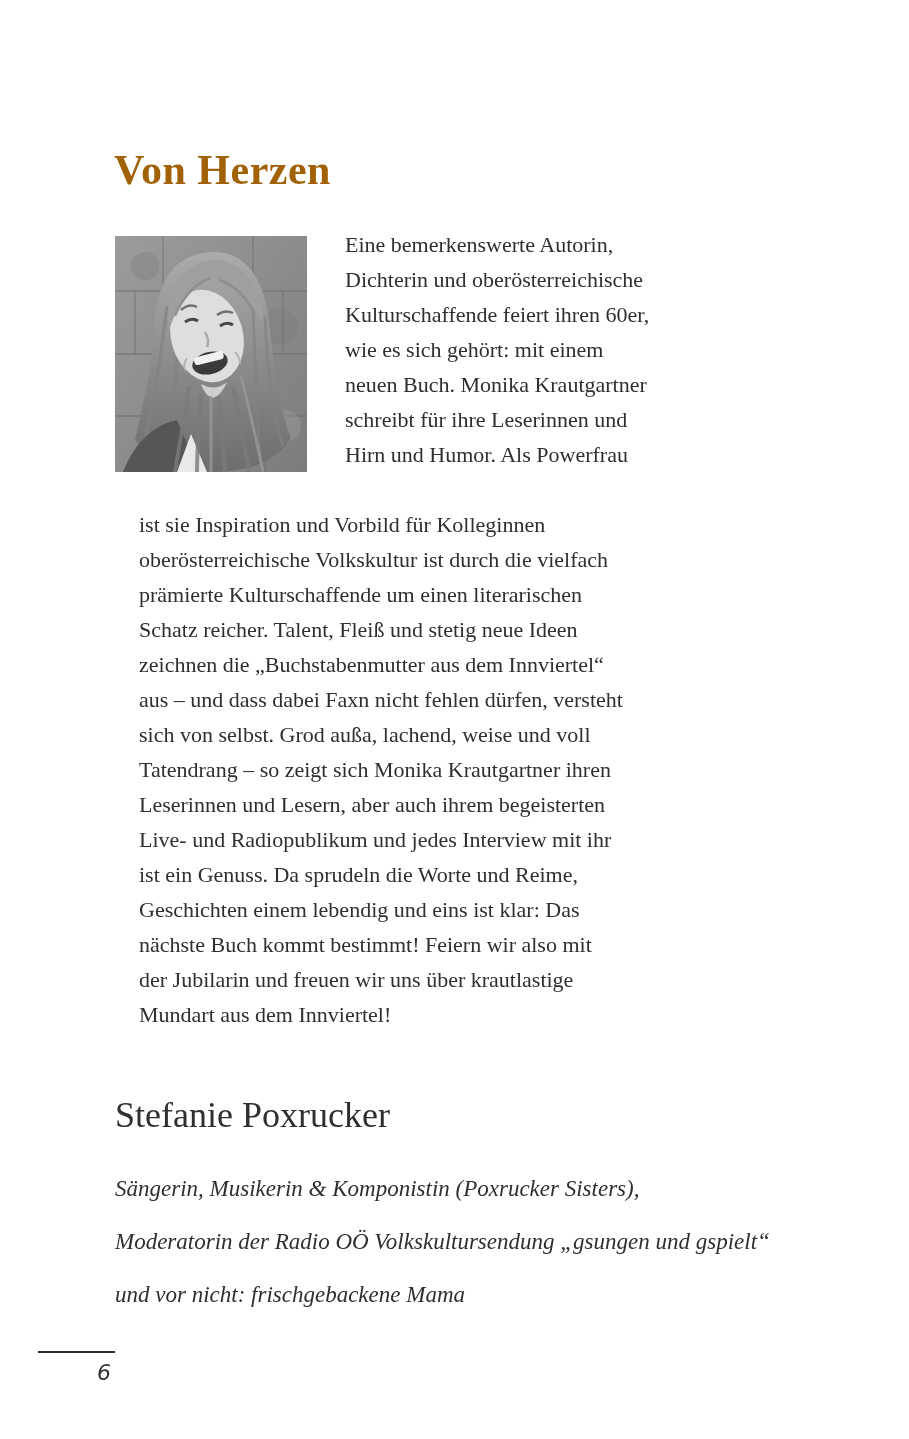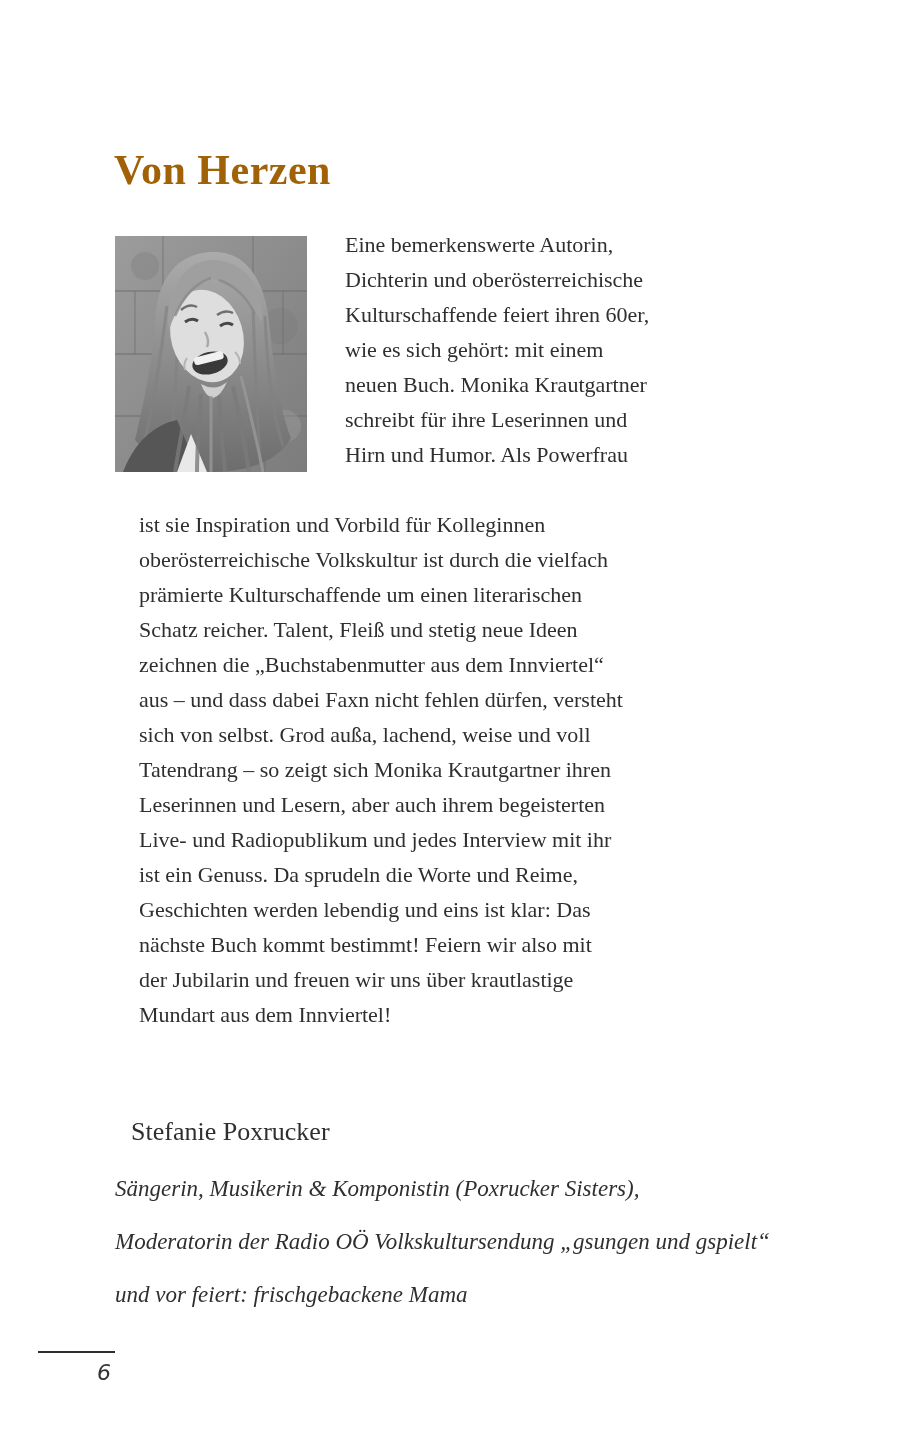--- a/index.html
+++ b/index.html
@@ -22,21 +22,21 @@
     width:192px;height:236px;display:block;
   }
   .intro-block{position:absolute;left:345px;top:227px;}
   .body-block{position:absolute;left:115px;top:507px;margin-left:24px;}
   .line{
     white-space:nowrap;
     font-size:22px;line-height:35px;
   }
   .signature{
     position:absolute;left:115px;top:1098px;
-    margin:16px;font-size:26px;line-height:35px;font-weight:400;
+    margin:0;font-size:36px;line-height:35px;font-weight:400;
   }
   .credits{position:absolute;left:115px;top:1152px;font-style:italic;}
   .credits .line{font-size:23px;line-height:33px;margin-top:20px;}
   .footer-rule{
     position:absolute;left:38px;top:1351px;
     width:77px;height:2px;background:#2e2e2e;
   }
   .page-number{
     position:absolute;left:97px;top:1360px;
     font-family:"DejaVu Sans", sans-serif;
@@ -116,31 +116,31 @@
       <div class="line">oberösterreichische Volkskultur ist durch die vielfach</div>
       <div class="line">prämierte Kulturschaffende um einen literarischen</div>
       <div class="line">Schatz reicher. Talent, Fleiß und stetig neue Ideen</div>
       <div class="line">zeichnen die „Buchstabenmutter aus dem Innviertel“</div>
       <div class="line">aus – und dass dabei Faxn nicht fehlen dürfen, versteht</div>
       <div class="line">sich von selbst. Grod außa, lachend, weise und voll</div>
       <div class="line">Tatendrang – so zeigt sich Monika Krautgartner ihren</div>
       <div class="line">Leserinnen und Lesern, aber auch ihrem begeisterten</div>
       <div class="line">Live- und Radiopublikum und jedes Interview mit ihr</div>
       <div class="line">ist ein Genuss. Da sprudeln die Worte und Reime,</div>
-      <div class="line">Geschichten werden lebendig und eins ist klar: Das</div>
+      <div class="line">Geschichten einem lebendig und eins ist klar: Das</div>
       <div class="line">nächste Buch kommt bestimmt! Feiern wir also mit</div>
       <div class="line">der Jubilarin und freuen wir uns über krautlastige</div>
       <div class="line">Mundart aus dem Innviertel!</div>
     </div>
 
   <p class="signature">Stefanie Poxrucker</p>
 
   <div class="credits">
       <div class="line">Sängerin, Musikerin &amp; Komponistin (Poxrucker Sisters),</div>
       <div class="line">Moderatorin der Radio OÖ Volkskultursendung „gsungen und gspielt“</div>
-      <div class="line">und vor feiert: frischgebackene Mama</div>
+      <div class="line">und vor nicht: frischgebackene Mama</div>
     </div>
 
   <div class="footer-rule"></div>
 
   <div class="page-number">6</div>
 
 </div>
 
 </body></html>

